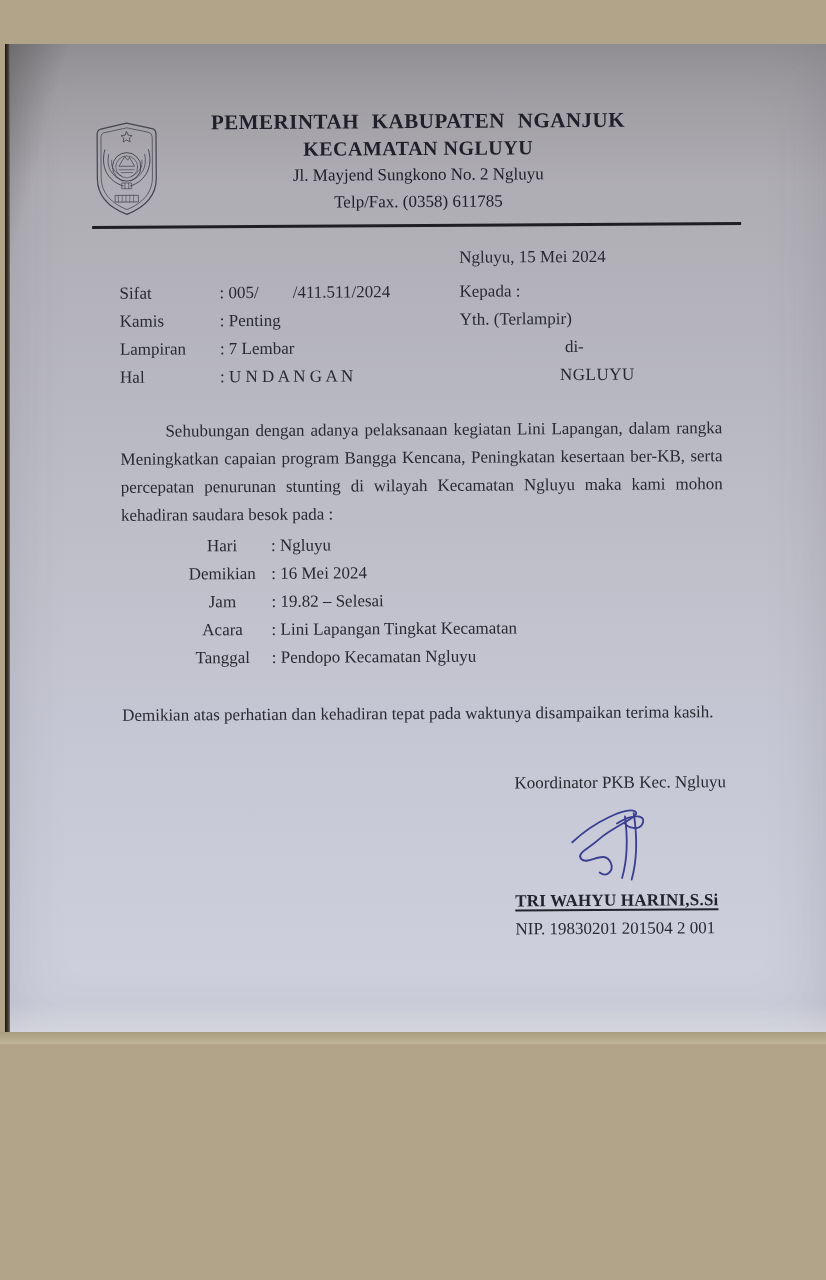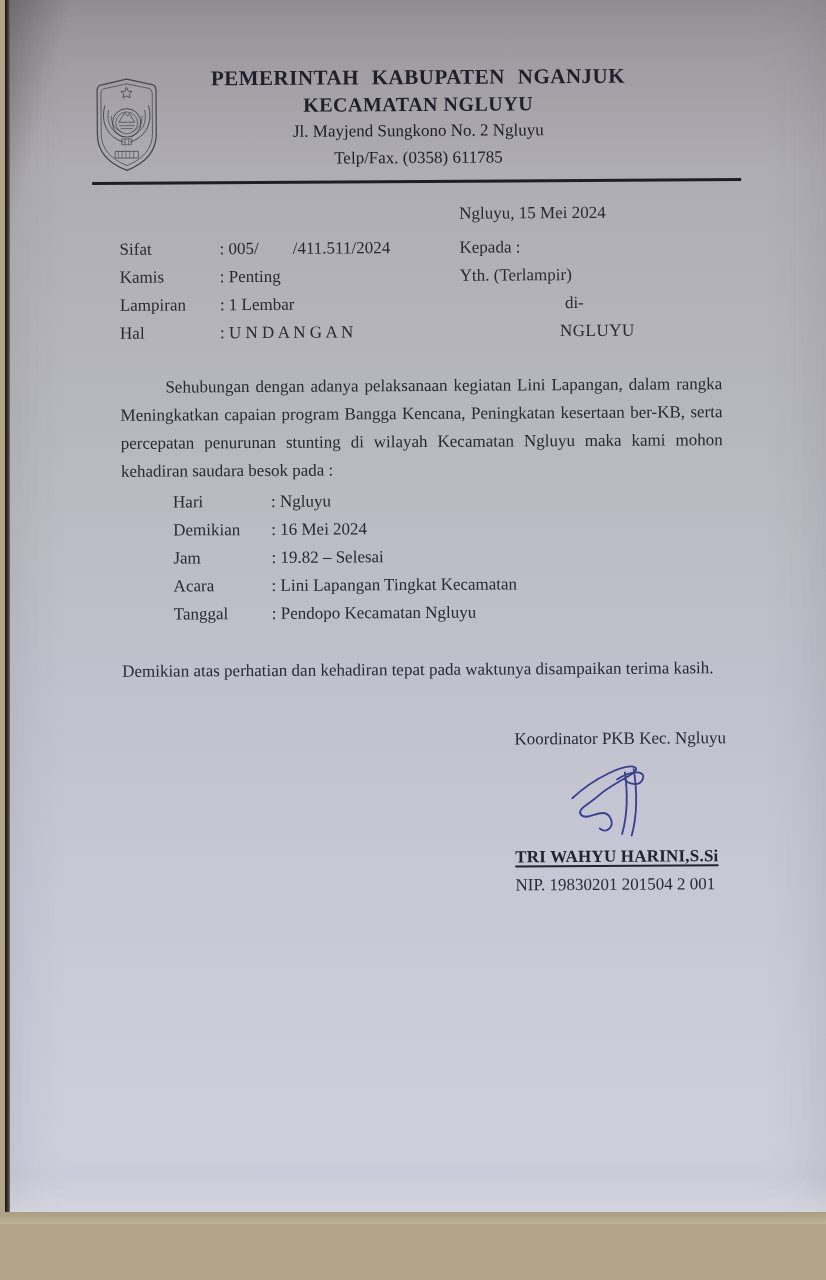--- a/index.html
+++ b/index.html
@@ -2,21 +2,21 @@
 <html><head>
 <meta charset="utf-8">
 <style>
   html,body{margin:0;padding:0;}
   body{
     width:826px;height:1280px;
     background:#b2a488;
     font-family:"Liberation Serif","DejaVu Serif",serif;
     overflow:hidden;
   }
-  .photo{position:relative;width:826px;height:1224px;overflow:hidden;}
+  .photo{position:relative;width:826px;height:1000px;overflow:hidden;margin-top:44px;}
   .paper{
     position:absolute;left:5px;top:0;right:0;bottom:12px;
     background:linear-gradient(180deg,#a8a6aa 0%,#b2b1b8 22%,#bcbcc6 45%,#c6c7d4 70%,#cbcdda 88%,#ced0dd 100%);
     box-shadow:inset 0 0 60px rgba(70,68,78,.18);
   }
   .paper::before{
     content:"";position:absolute;inset:0;pointer-events:none;
     background:
       linear-gradient(105deg,rgba(35,30,26,.30) 0%,rgba(35,30,26,0) 6%),
       linear-gradient(180deg,rgba(60,58,64,.16) 0%,rgba(60,58,64,0) 14%),
@@ -58,21 +58,21 @@
   .recipient .r-di{margin-left:105px;}
   .recipient .r-city{margin-left:100px;letter-spacing:.5px;}
 
   
   .opening{
     margin:26px 106px 0 113px;
     text-align:justify;text-indent:45px;
   }
   .details{margin:3px 0 0 165px;}
   .drow{display:flex;}
-  .drow .lbl{width:98px;flex:none;}
+  .drow .lbl{width:98px;flex:none;text-align:center;}
   .drow .val{white-space:pre;}
   .closing{margin:29px 106px 0 113px;}
 
   
   .sig-block{margin:42px 0 0 505px;width:230px;}
   .sig-title{margin-bottom:2px;}
   .sig-ink{display:block;margin:0 0 0 28px;height:88px;}
   .sig-name{
     font-weight:bold;letter-spacing:.2px;
     text-decoration:underline;text-decoration-thickness:1.5px;text-underline-offset:3px;
@@ -123,21 +123,21 @@
           <div class="frow">
             <span class="lbl">Sifat</span>
             <span class="val">: 005/        /411.511/2024</span>
           </div>
           <div class="frow">
             <span class="lbl">Kamis</span>
             <span class="val">: Penting</span>
           </div>
           <div class="frow">
             <span class="lbl">Lampiran</span>
-            <span class="val">: 1 Lembar</span>
+            <span class="val">: 7 Lembar</span>
           </div>
           <div class="frow">
             <span class="lbl">Hal</span>
             <span class="val">: U N D A N G A N</span>
           </div>
         </div>
         <div class="recipient">
           <div class="t">Kepada :</div>
           <div class="t">Yth. (Terlampir)</div>
           <div class="t r-di">di-</div>

